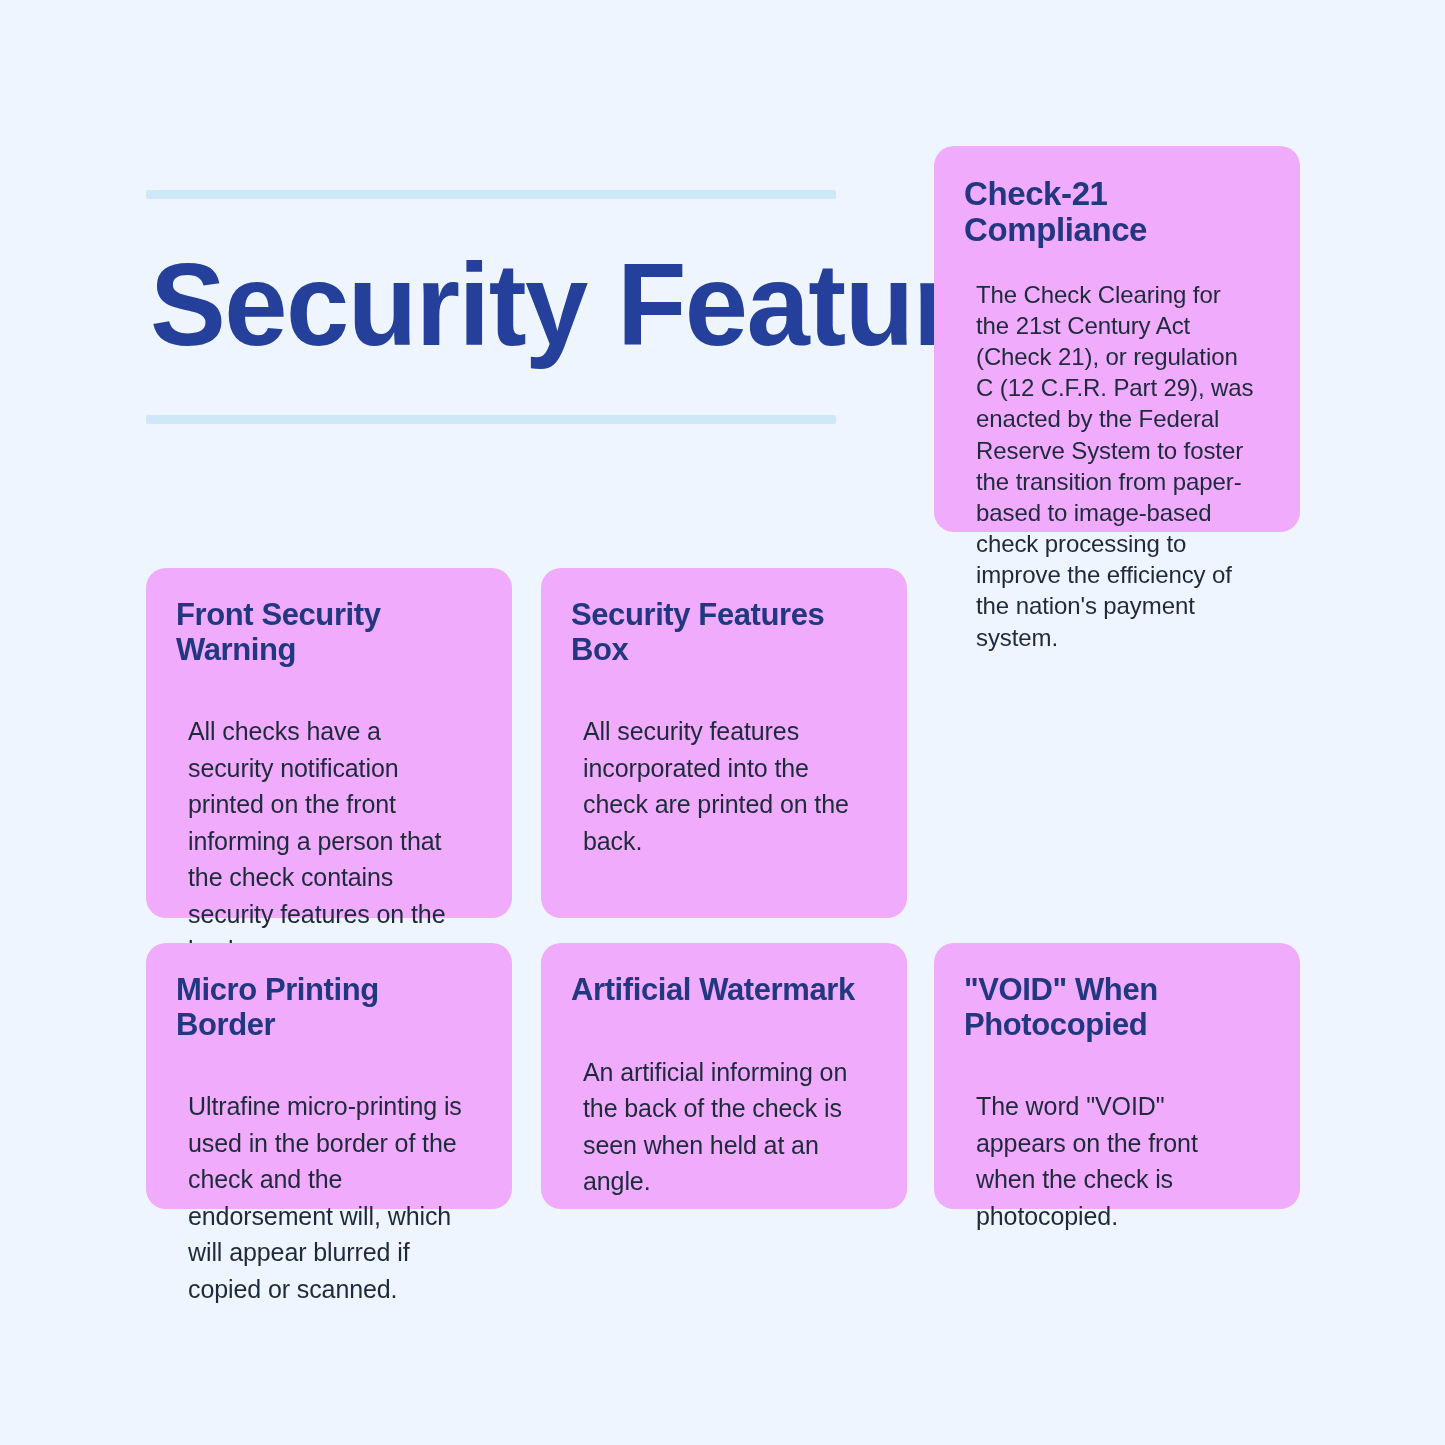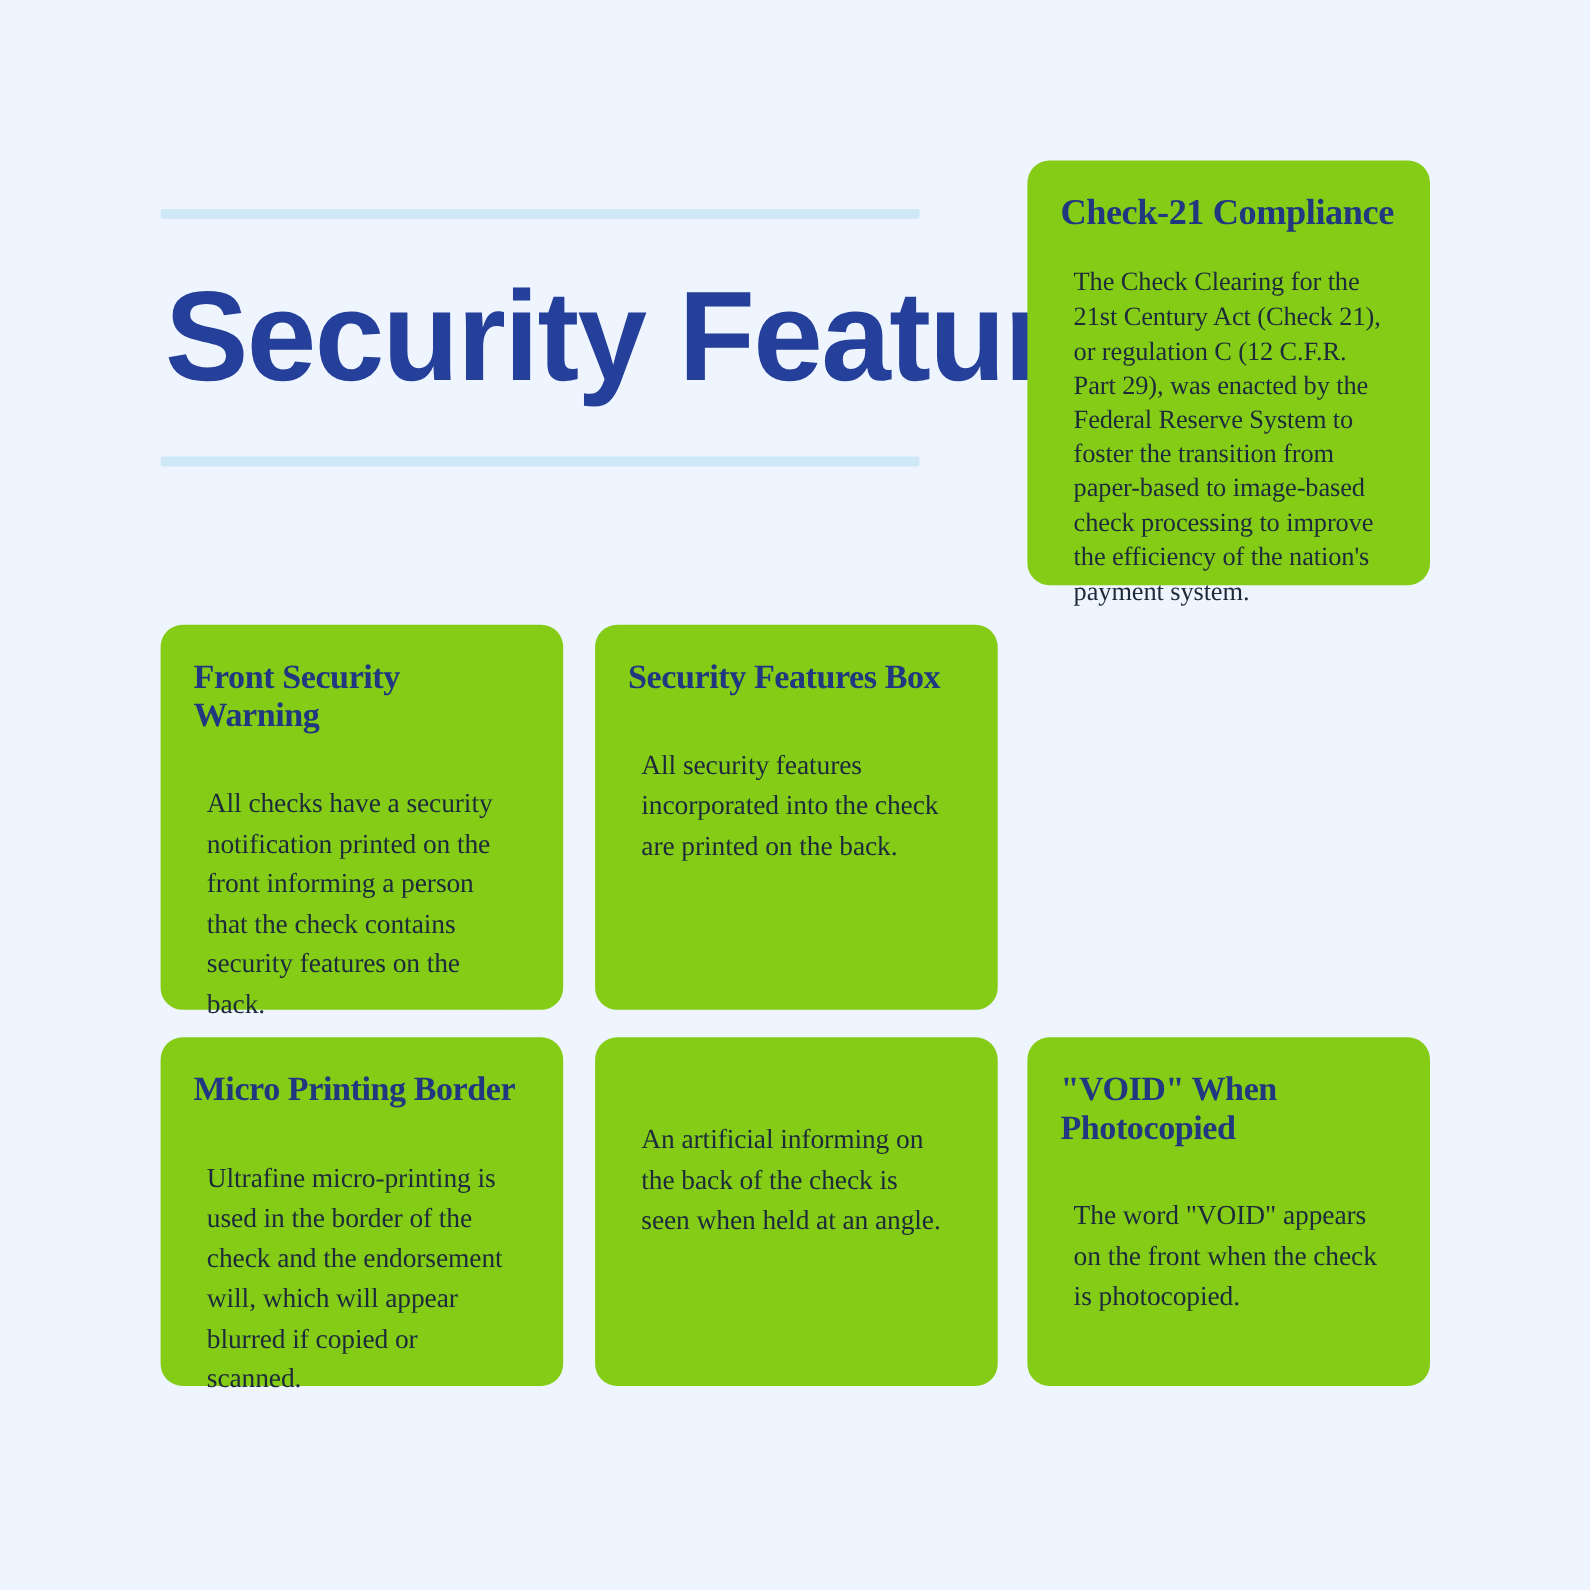--- a/index.html
+++ b/index.html
@@ -48,25 +48,24 @@
     margin: 0;
     padding: 48px 0 52px 4px;
     transform: scaleX(0.98);
     transform-origin: left center;
     white-space: nowrap;
   }
 
   
   .card {
     position: absolute;
-    background: #84cc16;
+    background: #f0abfc;
     border-radius: 20px;
     box-sizing: border-box;
     padding: 30px 32px 26px 30px;
-    font-family: Liberation Serif, serif;
   }
   .card-title {
     color: #21377f;
     font-weight: bold;
     font-size: 31px;
     line-height: 1.12;
     letter-spacing: -0.4px;
     margin: 0;
   }
   .card-body {
@@ -77,21 +76,21 @@
     margin: 12px;
     padding-top: 34px;
   }
 
   
   .col-1 { left: 146px;  width: 366px; }
   .col-2 { left: 541px;  width: 366px; }
   .col-3 { left: 934px;  width: 366px; }
 
   .row-1 { top: 568px; height: 350px; }
-  .row-2 { top: 943px; height: 317px; }
+  .row-2 { top: 943px; height: 266px; }
 
   
   #card-check21 {
     top: 146px;
     height: 386px;
     padding: 30px 30px 22px 30px;
   }
   #card-check21 .card-title {
     font-size: 33px;
     line-height: 1.1;
@@ -128,20 +127,21 @@
     <p class="card-body">All checks have a security notification printed on the front informing a person that the check contains security features on the back.</p>
   </div>
 
 
   <div class="card col-1 row-2">
     <h2 class="card-title">Micro Printing Border</h2>
     <p class="card-body">Ultrafine micro-printing is used in the border of the check and the endorsement will, which will appear blurred if copied or scanned.</p>
   </div>
 
   <div class="card col-2 row-2">
+    <h2 class="card-title">Artificial Watermark</h2>
     <p class="card-body">An artificial informing on the back of the check is seen when held at an angle.</p>
   </div>
 
   <div class="card col-3 row-2">
     <h2 class="card-title">"VOID" When Photocopied</h2>
     <p class="card-body">The word "VOID" appears on the front when the check is photocopied.</p>
   </div>
 
 </div>
 

